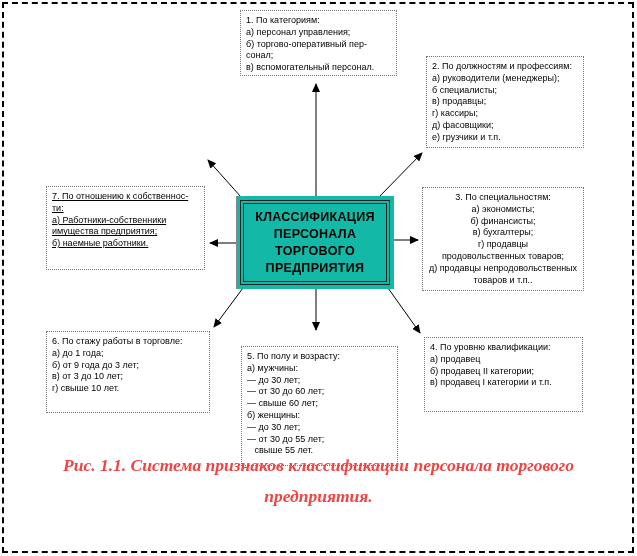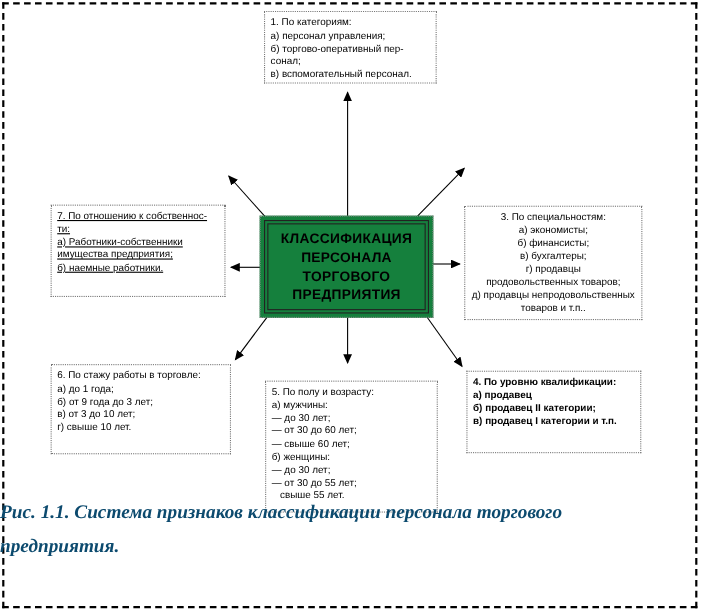--- a/index.html
+++ b/index.html
@@ -17,44 +17,44 @@
     position:absolute; box-sizing:border-box;
     border:1px dotted #777; background:#fff;
     padding:4px 5px;
     font-size:9px; line-height:11.8px;
     white-space:pre-wrap;
   }
   
   .pos1 { left:240px; top:10px;  width:157px; height:66px;  }
   .pos2 { left:426px; top:56px;  width:158px; height:92px;  }
   .pos3 { left:422px; top:187px; width:162px; height:104px;text-align:center; }
-  .pos4 { left:424px; top:337px; width:159px; height:75px;font-weight:bold;  }
+  .pos4 { left:424px; top:337px; width:159px; height:75px;  }
   .pos5 { left:241px; top:346px; width:157px; height:120px; }
   .pos6 { left:46px;  top:331px; width:164px; height:82px;  }
   .pos7 { left:46px;  top:186px; width:159px; height:84px;text-decoration:underline;  }
   .pos8 { left:46px;  top:64px;  width:157px; height:91px;  }
 
   #center-node {
     position:absolute; left:236px; top:196px; width:158px; height:93px;
-    box-sizing:border-box; border:1px dotted #888; padding:3px; background:#15803d;
+    box-sizing:border-box; border:1px dotted #888; padding:3px; background:#14b8a6;
   }
   #center-inner {
     box-sizing:border-box; width:100%; height:100%;
     border:4px double #222;
     display:flex; align-items:center; justify-content:center;
     text-align:center; font-weight:bold; font-size:12.5px; line-height:17px;
     white-space:pre-line; letter-spacing:0.3px;
   }
   #arrows { position:absolute; left:0; top:0; width:637px; height:556px; pointer-events:none; }
   #caption {
     position:absolute; left:0; top:450px; width:637px;
-    text-align:left; white-space:pre-line;
+    text-align:center; white-space:pre-line;
     font-family:"Liberation Serif", serif;
     font-style:italic; font-weight:bold;
-    font-size:17.5px; line-height:31px; color:#0c4a6e;
+    font-size:17.5px; line-height:31px; color:#ef4444;
   }
 </style>
 </head>
 <body>
 
 <div id="canvas">
 
   <div id="frame"></div>
 
   <svg id="arrows" width="637" height="556" viewBox="0 0 637 556" xmlns="http://www.w3.org/2000/svg">
@@ -71,20 +71,27 @@
     <line x1="243" y1="288" x2="214" y2="327" stroke="#000" stroke-width="1" marker-end="url(#ah)"></line>
     <line x1="237" y1="243" x2="210" y2="243" stroke="#000" stroke-width="1" marker-end="url(#ah)"></line>
     <line x1="241" y1="197" x2="208" y2="160" stroke="#000" stroke-width="1" marker-end="url(#ah)"></line>
   </svg>
 
   <div class="node pos1">1. По категориям:
 а) персонал управления;
 б) торгово-оперативный пер-
 сонал;
 в) вспомогательный персонал.</div>
+  <div class="node pos2">2. По должностям и профессиям:
+а) руководители (менеджеры);
+б специалисты;
+в) продавцы;
+г) кассиры;
+д) фасовщики;
+е) грузчики и т.п.</div>
   <div class="node pos3">3. По специальностям:
 а) экономисты;
 б) финансисты;
 в) бухгалтеры;
 г) продавцы
 продовольственных товаров;
 д) продавцы непродовольственных
 товаров и т.п..</div>
   <div class="node pos4">4. По уровню квалификации:
 а) продавец

